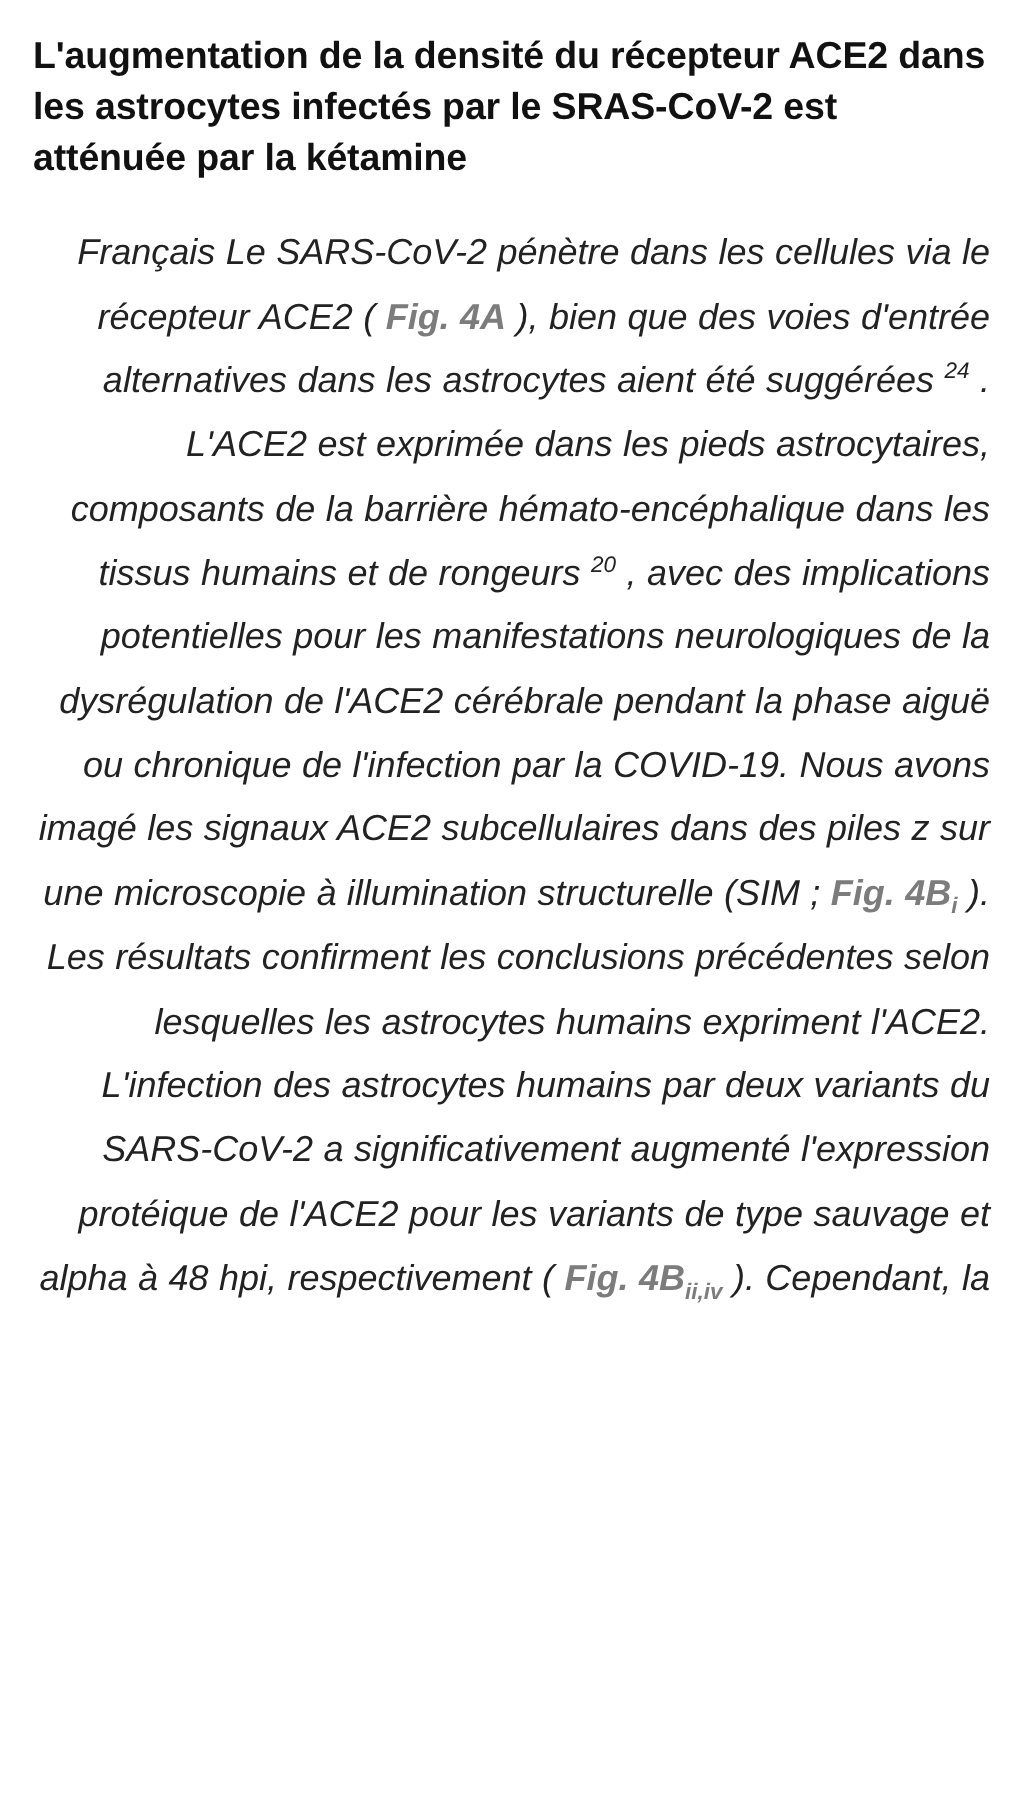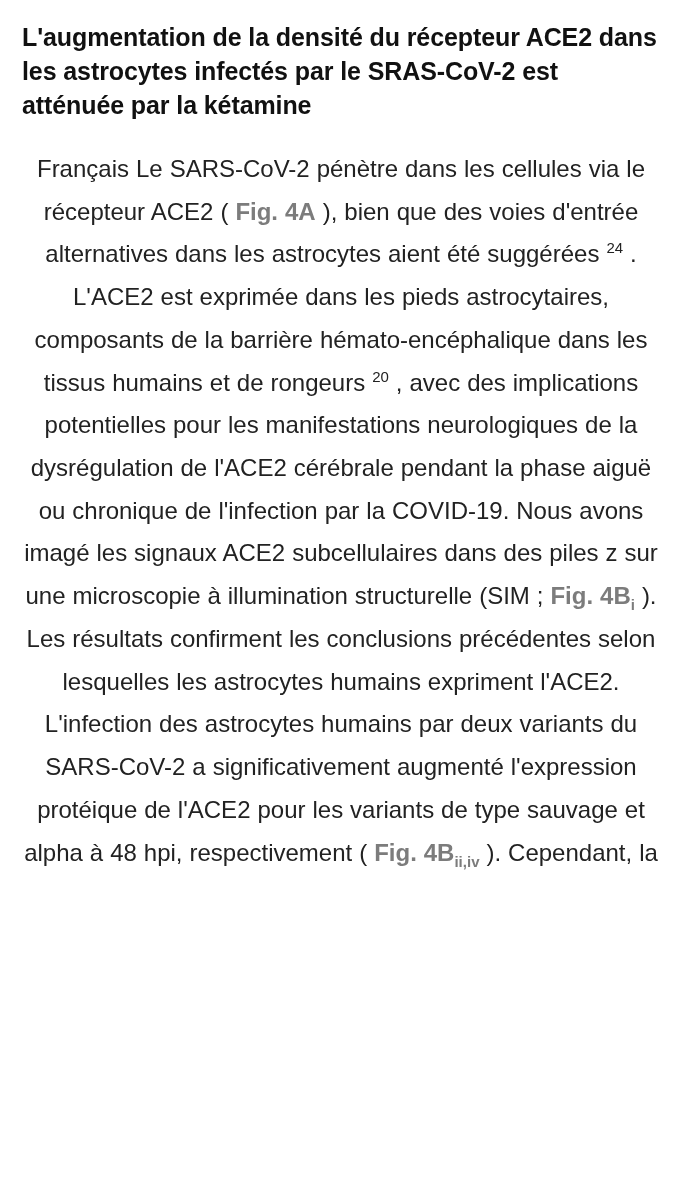--- a/index.html
+++ b/index.html
@@ -26,22 +26,23 @@
     color: #111111;
     margin: 0 0 26px 0;
     letter-spacing: -0.1px;
   }
   .article-body {
     font-size: 24px;
     line-height: 1.78;
     color: #222222;
     font-weight: 400;
     margin: 0;
-    text-align: center;
+    text-align: right;
     word-spacing: 0.3px;
+    font-style: italic;
   }
   .figref {
     color: #7c7c7c;
     font-weight: bold;
   }
   sup.cite {
     font-size: 15px;
     vertical-align: super;
     line-height: 0;
     color: #222222;

